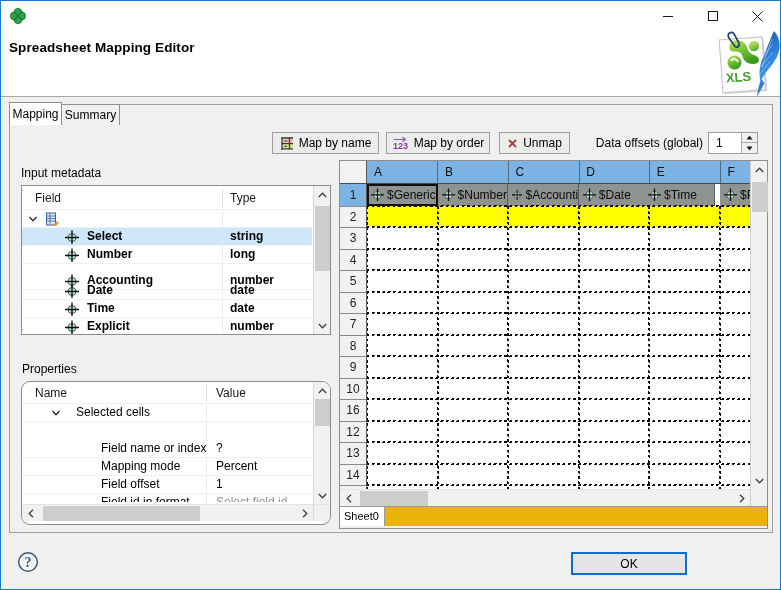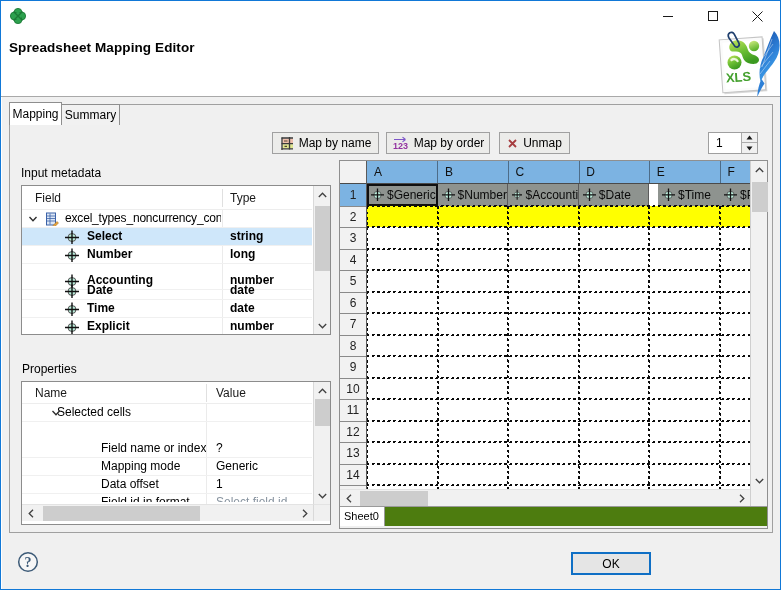--- a/index.html
+++ b/index.html
@@ -37,21 +37,21 @@
   #spin-down{top:10px;}
 
   
   .panel-label{font-size:12px;color:#000;}
   #input-metadata-label{left:20px;top:165px;}
   #properties-label{left:21px;top:361px;}
 
   
   .dtable{background:#fff;border:1px solid #8c8c8c;overflow:hidden;}
   #meta-table{left:20px;top:184px;width:310px;height:150px;}
-  #props-table{left:20px;top:380px;width:310px;height:144px;}
+  #props-table{left:20px;top:380px;width:310px;height:144px;border-radius:9px;}
   .thead{left:0;top:0;width:290px;font-size:12px;color:#1a1a1a;}
   .trow{left:0;width:290px;height:18px;border-bottom:1px solid #f0f0f0;}
   .trow .cell{position:absolute;top:0;height:17px;line-height:17px;font-size:12px;color:#000;}
   .colsep{top:0;width:1px;background:#ebebeb;}
   .selrow{background:#cfe7fa;}
   .bold{font-weight:bold;}
 
   
   .sbar{background:#f1f1f1;}
   .sthumb{position:absolute;background:#cdcdcd;}
@@ -69,29 +69,29 @@
   #g-cells{left:27px;top:23px;width:383px;height:305px;overflow:hidden;background:#fff;}
   .mcell{position:absolute;top:0;height:21.5px;background:#8e938f;border-right:1px solid #5c5c5c;box-sizing:border-box;display:flex;align-items:center;gap:3px;padding-left:4px;overflow:hidden;white-space:nowrap;font-size:12px;color:#0a0a0a;width:70.6px;}
   #yellow-row{left:0;top:21.5px;width:383px;height:21.5px;background:#ffff00;}
   .dash-h{position:absolute;left:0;width:383px;height:2px;margin-top:-1px;background:repeating-linear-gradient(115deg,#0a0a0a 0 2.4px,rgba(0,0,0,0) 2.4px 4.8px);}
   .dash-v{position:absolute;top:21.5px;width:2px;margin-left:-1px;height:283px;background:repeating-linear-gradient(25deg,#0a0a0a 0 2.4px,rgba(0,0,0,0) 2.4px 4.8px);}
   #a1-sel{left:0;top:0;width:71px;height:22px;border:2px solid #101010;z-index:4;}
 
   #g-vscroll{left:410px;top:0;width:17px;height:328px;border-left:1px solid #cfcfcf;}
   #g-hscroll{left:0;top:328px;width:410px;height:17px;border-top:1px solid #e3e3e3;}
   #g-corner2{left:410px;top:328px;width:17px;height:17px;background:#f1f1f1;border-left:1px solid #cfcfcf;}
-  #sheet-strip{left:0;top:345px;width:427px;height:22px;background:#4d7c0f;border-top:1px solid #9a9a9a;border-bottom:1px solid #9a9a9a;}
+  #sheet-strip{left:0;top:345px;width:427px;height:22px;background:#eab308;border-top:1px solid #9a9a9a;border-bottom:1px solid #9a9a9a;}
   #strip-filler{left:0;top:365px;width:427px;height:2px;background:#f0f0f0;}
   #sheet-tab{left:0;top:0;width:45px;height:19px;background:#fff;border-right:1px solid #9a9a9a;font-size:11px;line-height:18px;padding-left:4px;color:#000;}
 
   
   #footer{left:1px;top:533px;width:779px;height:56px;background:#f0f0f0;}
   #help-btn{left:16px;top:550px;width:22px;height:22px;}
   .pushbtn{top:551px;height:23px;background:#e5e5e5;display:flex;align-items:center;justify-content:center;font-size:12px;color:#000;}
-  #ok-btn{left:570px;width:80px;border:2px solid #0f6fc5;}
+  #ok-btn{left:570px;width:116px;border:2px solid #0f6fc5;}
   #cancel-btn{left:679px;width:95px;border:1px solid #a2a2a2;}
 </style>
 </head>
 <body>
 
 <div id="win">
 
   <svg id="app-icon" class="abs" viewBox="0 0 16 16">
     <g fill="#2da14e" stroke="#1b7a35" stroke-width="0.9">
       <circle cx="8" cy="4.3" r="3.9"></circle>
@@ -180,20 +180,21 @@
       <text x="1" y="13" font-family="Liberation Sans,sans-serif" font-size="9" font-weight="bold" fill="#9333a0">123</text>
     </svg>
     <span class="txt">Map by order</span>
   </div>
   <div id="btn-unmap" class="abs toolbtn">
     <svg width="11" height="11" viewBox="0 0 11 11">
       <path d="M2 2 L9 9 M9 2 L2 9" stroke="#a63d3f" stroke-width="1.8"></path>
     </svg>
     <span class="txt">Unmap</span>
   </div>
+  <div id="offsets-label" class="abs txt">Data offsets (global)</div>
   <div id="spinner" class="abs">
     <div id="spinner-value" class="abs txt">1</div>
     <div id="spin-buttons" class="abs">
       <div id="spin-up" class="abs spinbtn">
         <svg width="7" height="5" viewBox="0 0 7 5">
             <path d="M0.5 4.5 L3.5 0.5 L6.5 4.5 Z" fill="#1a1a1a"></path>
           </svg>
       </div>
       <div id="spin-down" class="abs spinbtn">
         <svg width="7" height="5" viewBox="0 0 7 5">
@@ -215,21 +216,20 @@
 
     <div class="abs trow" style="top:24px;">
       <svg class="abs" style="left:6px;top:4px;" width="10" height="10" viewBox="0 0 10 10">
           <path d="M1.5 3 L5 6.8 L8.5 3" fill="none" stroke="#2b2b2b" stroke-width="1.3"></path>
         </svg>
       <svg class="abs" style="left:23px;top:2px;" width="14" height="14" viewBox="0 0 14 14">
         <rect x="1.5" y="1" width="9" height="12" fill="#dce6f5" stroke="#3b62a8" stroke-width="1"></rect>
         <path d="M2 4 h8 M2 6.5 h8 M2 9 h8 M5 1.5 v11" stroke="#3b62a8" stroke-width="0.8"></path>
         <path d="M8 13.5 l4 -4 l1.5 1.5 l-4 4 z" fill="#e8a33d" stroke="#9c6a18" stroke-width="0.5"></path>
       </svg>
-      <span class="cell txt" style="left:43px;width:156px;letter-spacing:-0.18px;">excel_types_noncurrency_con</span>
     </div>
 
     <div class="abs trow selrow" style="top:42px;">
       <svg class="abs fieldicon" style="left:43px;top:2px;" width="14" height="14" viewBox="0 0 14 14">
           <circle cx="7" cy="7.5" r="4" fill="#bdf0de" stroke="#555" stroke-width="1"></circle>
           <path d="M7 0.5 V14 M0 7.5 H14" stroke="#111" stroke-width="1.4"></path>
         </svg>
       <span class="cell txt bold" style="left:65px;width:134px;">Select</span>
       <span class="cell txt bold" style="left:208px;width:80px;">string</span>
     </div>
@@ -296,32 +296,32 @@
       <span class="abs txt" style="left:194px;top:4px;">Value</span>
       <div class="abs" style="left:184px;top:2px;width:1px;height:18px;background:#e0e0e0;"></div>
       <div class="abs" style="left:0;top:21px;width:290px;height:1px;background:#ededed;"></div>
     </div>
     <div class="abs colsep" style="left:184px;top:22px;height:100px;"></div>
 
     <div class="abs trow" style="top:22px;">
       <svg class="abs" style="left:29px;top:4px;" width="10" height="10" viewBox="0 0 10 10">
           <path d="M1.5 3 L5 6.8 L8.5 3" fill="none" stroke="#2b2b2b" stroke-width="1.3"></path>
         </svg>
-      <span class="cell txt" style="left:35px;width:137px;">Selected cells</span>
+      <span class="cell txt" style="left:54px;width:137px;">Selected cells</span>
     </div>
     <div class="abs trow" style="top:58px;">
       <span class="cell txt" style="left:79px;width:105px;">Field name or index</span>
       <span class="cell txt" style="left:194px;width:94px;">?</span>
     </div>
     <div class="abs trow" style="top:76px;">
       <span class="cell txt" style="left:79px;width:105px;">Mapping mode</span>
-      <span class="cell txt" style="left:194px;width:94px;">Generic</span>
+      <span class="cell txt" style="left:194px;width:94px;">Percent</span>
     </div>
     <div class="abs trow" style="top:94px;">
-      <span class="cell txt" style="left:79px;width:105px;">Data offset</span>
+      <span class="cell txt" style="left:79px;width:105px;">Field offset</span>
       <span class="cell txt" style="left:194px;width:94px;">1</span>
     </div>
     <div class="abs trow" style="top:112px;height:8px;border-bottom:none;overflow:hidden;">
       <span class="cell txt" style="left:79px;width:105px;">Field id in format</span>
       <span class="cell txt" style="left:194px;width:94px;color:#8894a0;">Select field id</span>
     </div>
 
     <div class="abs sbar" style="left:291px;top:0;width:17px;height:122px;border-left:1px solid #d9d9d9;">
       <div class="sarrow" style="left:0;top:0;">
           <svg width="9" height="6" viewBox="0 0 9 6">
@@ -366,21 +366,21 @@
       <div class="g-row first selhdr" style="top:0px;">1</div>
       <div class="g-row" style="top:21.5px;">2</div>
       <div class="g-row" style="top:43px;">3</div>
       <div class="g-row" style="top:64.5px;">4</div>
       <div class="g-row" style="top:86px;">5</div>
       <div class="g-row" style="top:107.5px;">6</div>
       <div class="g-row" style="top:129px;">7</div>
       <div class="g-row" style="top:150.5px;">8</div>
       <div class="g-row" style="top:172px;">9</div>
       <div class="g-row" style="top:193.5px;">10</div>
-      <div class="g-row" style="top:215px;">11</div>
+      <div class="g-row" style="top:215px;">16</div>
       <div class="g-row" style="top:236.5px;">12</div>
       <div class="g-row" style="top:258px;">13</div>
       <div class="g-row" style="top:279.5px;">14</div>
       <div class="g-row" style="top:301px;"></div>
     </div>
     <div id="g-cells" class="abs">
 
       <div class="mcell" style="left:0px;">
         <svg width="13" height="13" viewBox="0 0 14 14">
             <circle cx="7" cy="7.5" r="4" fill="#bdf0de" stroke="#555" stroke-width="1"></circle>
@@ -402,21 +402,21 @@
           </svg>
         <span class="txt">$Accounting</span>
       </div>
       <div class="mcell" style="left:211.8px;">
         <svg width="13" height="13" viewBox="0 0 14 14">
             <circle cx="7" cy="7.5" r="4" fill="#bdf0de" stroke="#555" stroke-width="1"></circle>
             <path d="M7 0.5 V14 M0 7.5 H14" stroke="#111" stroke-width="1.4"></path>
           </svg>
         <span class="txt">$Date</span>
       </div>
-      <div class="mcell" style="left:291px;text-align:right;">
+      <div class="mcell" style="left:277px;text-align:right;">
         <svg width="13" height="13" viewBox="0 0 14 14">
             <circle cx="7" cy="7.5" r="4" fill="#bdf0de" stroke="#555" stroke-width="1"></circle>
             <path d="M7 0.5 V14 M0 7.5 H14" stroke="#111" stroke-width="1.4"></path>
           </svg>
         <span class="txt">$Time</span>
       </div>
       <div class="mcell" style="left:353px;width:57px;">
         <svg width="13" height="13" viewBox="0 0 14 14" style="flex:none;">
             <circle cx="7" cy="7.5" r="4" fill="#bdf0de" stroke="#555" stroke-width="1"></circle>
             <path d="M7 0.5 V14 M0 7.5 H14" stroke="#111" stroke-width="1.4"></path>

